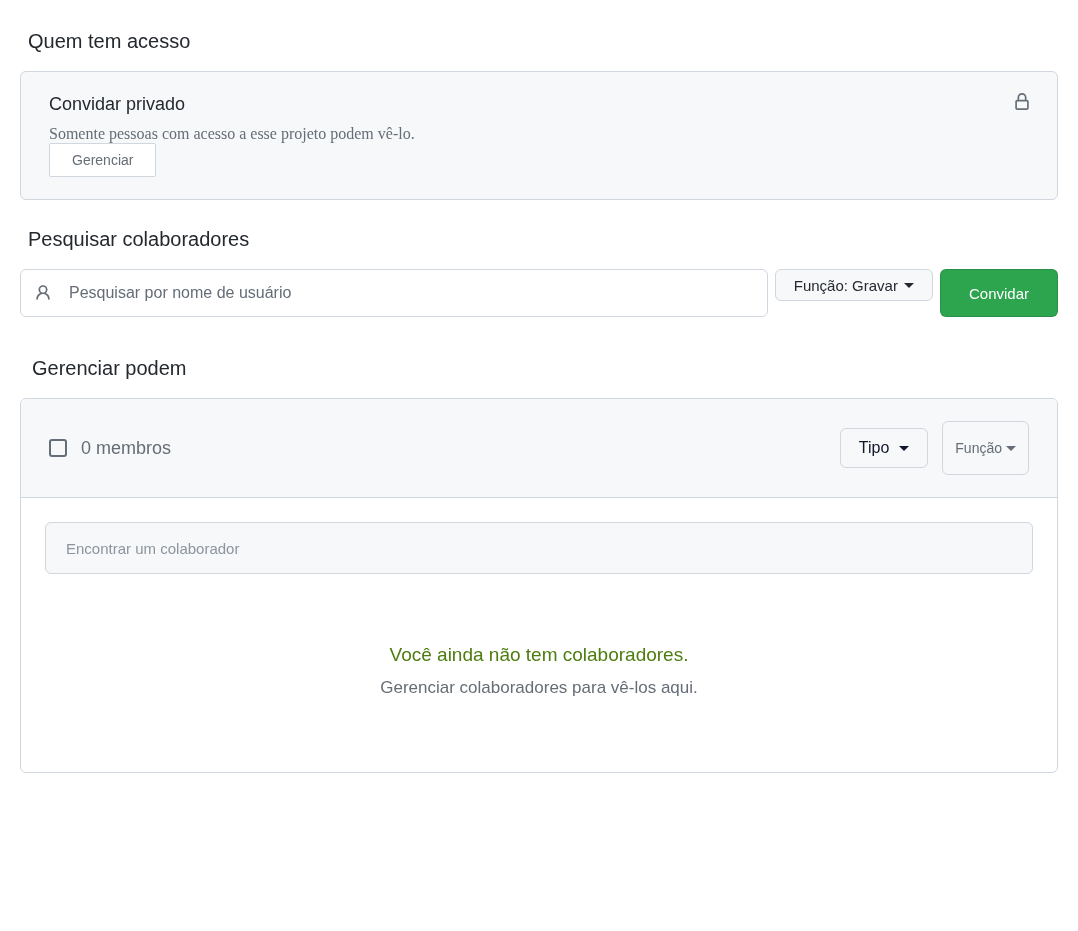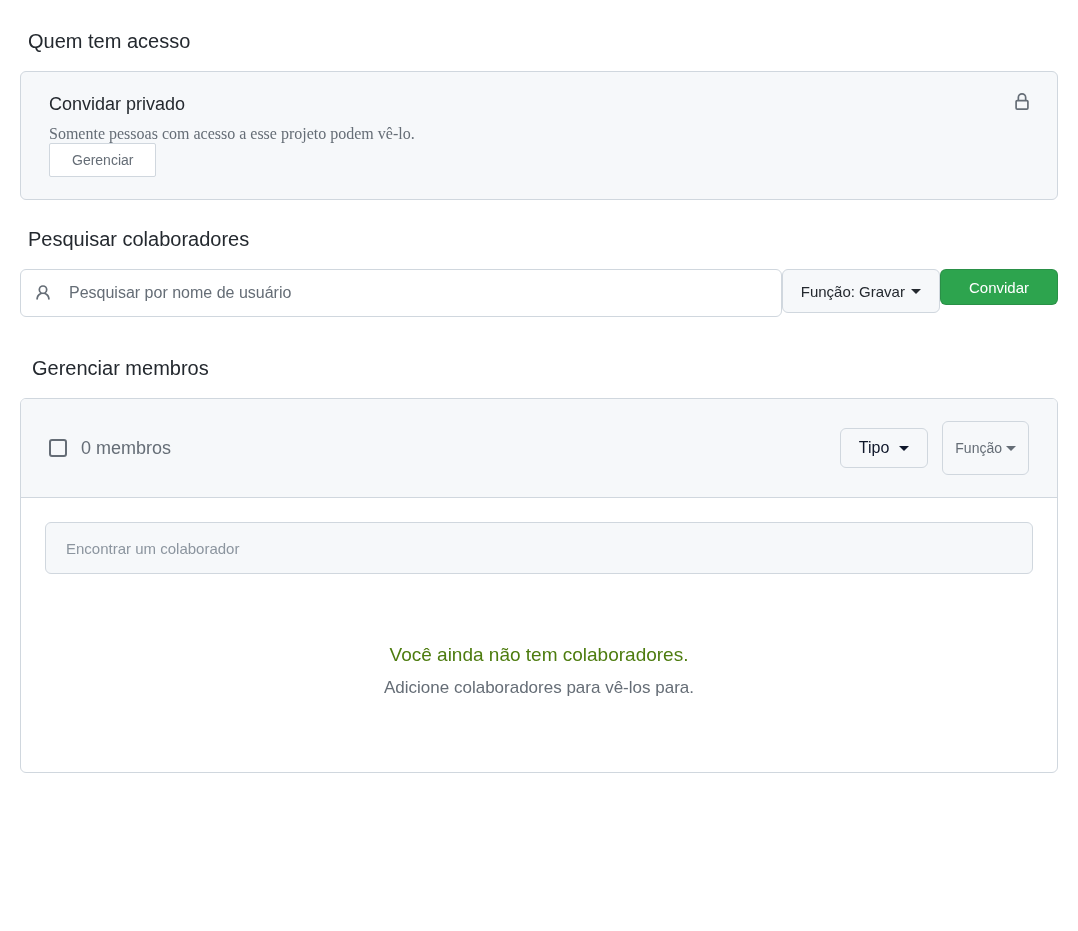--- a/index.html
+++ b/index.html
@@ -55,21 +55,21 @@
     .lock-icon {
       position: absolute;
       top: 20px;
       right: 26px;
       width: 18px;
       height: 20px;
       color: #656d76;
     }
     .invite-row {
       display: flex;
-      gap: 0;
+      gap: 7px;
       margin-bottom: 40px;
       align-items: stretch;
     }
     .search-wrap {
       flex: 1;
       position: relative;
     }
     .search-input {
       width: 100%;
       height: 48px;
@@ -85,34 +85,34 @@
     .person-icon {
       position: absolute;
       left: 14px;
       top: 50%;
       transform: translateY(-50%);
       width: 18px;
       height: 18px;
       color: #656d76;
     }
     .role-select {
-      height: 44px;
+      height: 32px;
       border: 1px solid #d0d7de;
       border-radius: 6px;
       background: #f6f8fa;
       padding: 0 18px;
       font-size: 15px;
       color: #24292f;
       cursor: pointer;
       display: flex;
       align-items: center;
       gap: 6px;
     }
     .invite-btn {
-      height: 36px;
+      height: 48px;
       border: 1px solid rgba(27,31,36,0.15);
       border-radius: 6px;
       background: #2da44e;
       color: #ffffff;
       padding: 0 28px;
       font-size: 15px;
       cursor: pointer;
     }
     .manage-box {
       border: 1px solid #d0d7de;
@@ -226,35 +226,35 @@
     </span>
     <input type="text" class="search-input" placeholder="Pesquisar por nome de usuário" style="">
   </div>
   <button class="role-select">
     <span>Função: Gravar</span>
     <span class="caret"></span>
   </button>
   <button class="invite-btn">Convidar</button>
 </div>
 
-<h2 class="section-heading heading-sub">Gerenciar membros</h2>
+<h2 class="section-heading heading-sub">Gerenciar podem</h2>
 
 <div class="manage-box">
   <div class="manage-header">
     <div class="checkbox"></div>
     <div class="members-label">0 membros</div>
     <button class="filter-btn">
       <span>Tipo</span>
       <span class="caret"></span>
     </button>
     <button class="filter-btn small">
       <span>Função</span>
       <span class="caret"></span>
     </button>
   </div>
   <div class="manage-body">
     <input type="text" class="find-input" placeholder="Encontrar um colaborador" style="">
     <div class="empty-state">
       <div class="empty-title">Você ainda não tem colaboradores.</div>
-      <div class="empty-desc">Adicione colaboradores para vê-los para.</div>
+      <div class="empty-desc">Gerenciar colaboradores para vê-los aqui.</div>
     </div>
   </div>
 </div>
 
 </body></html>

